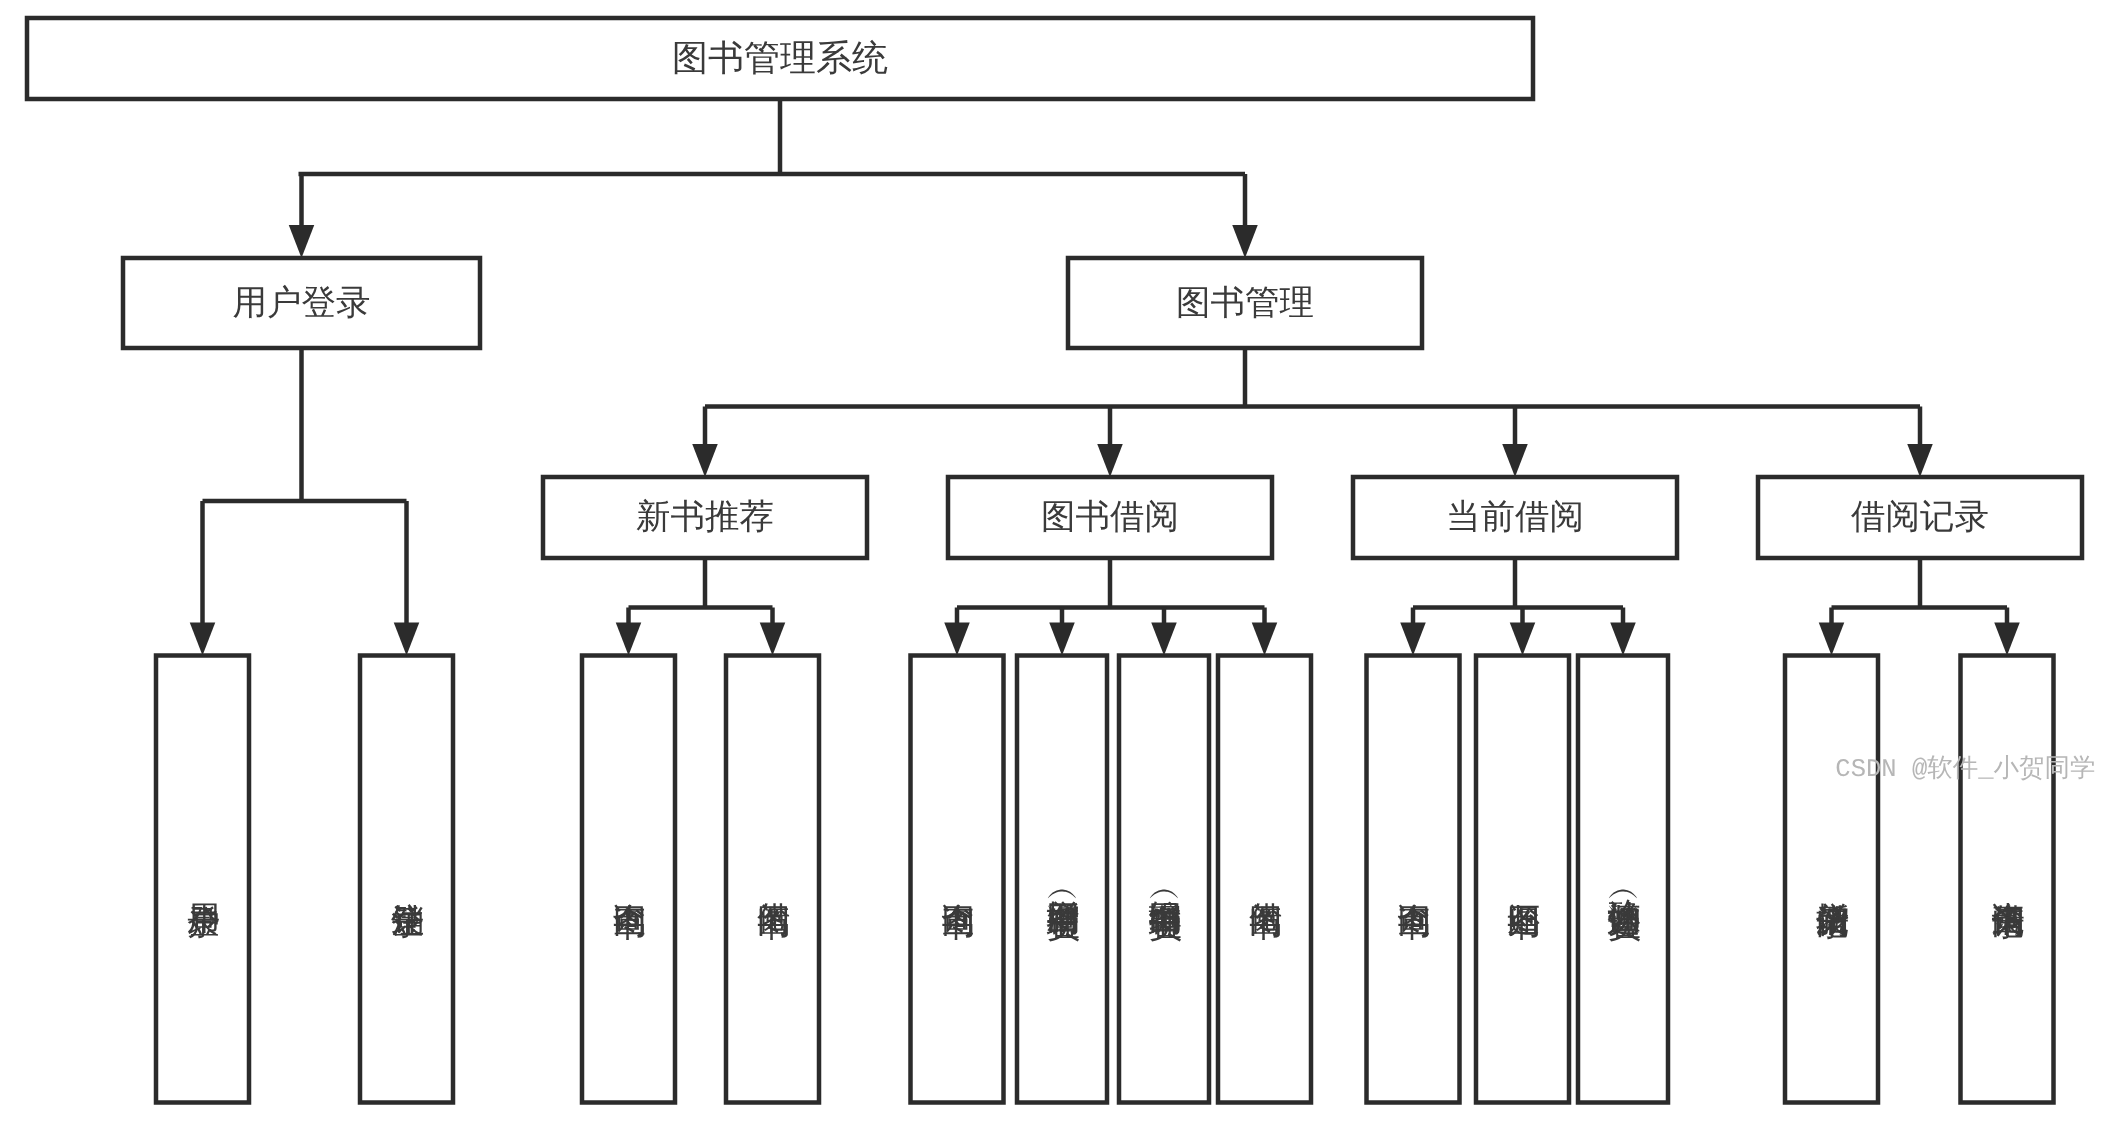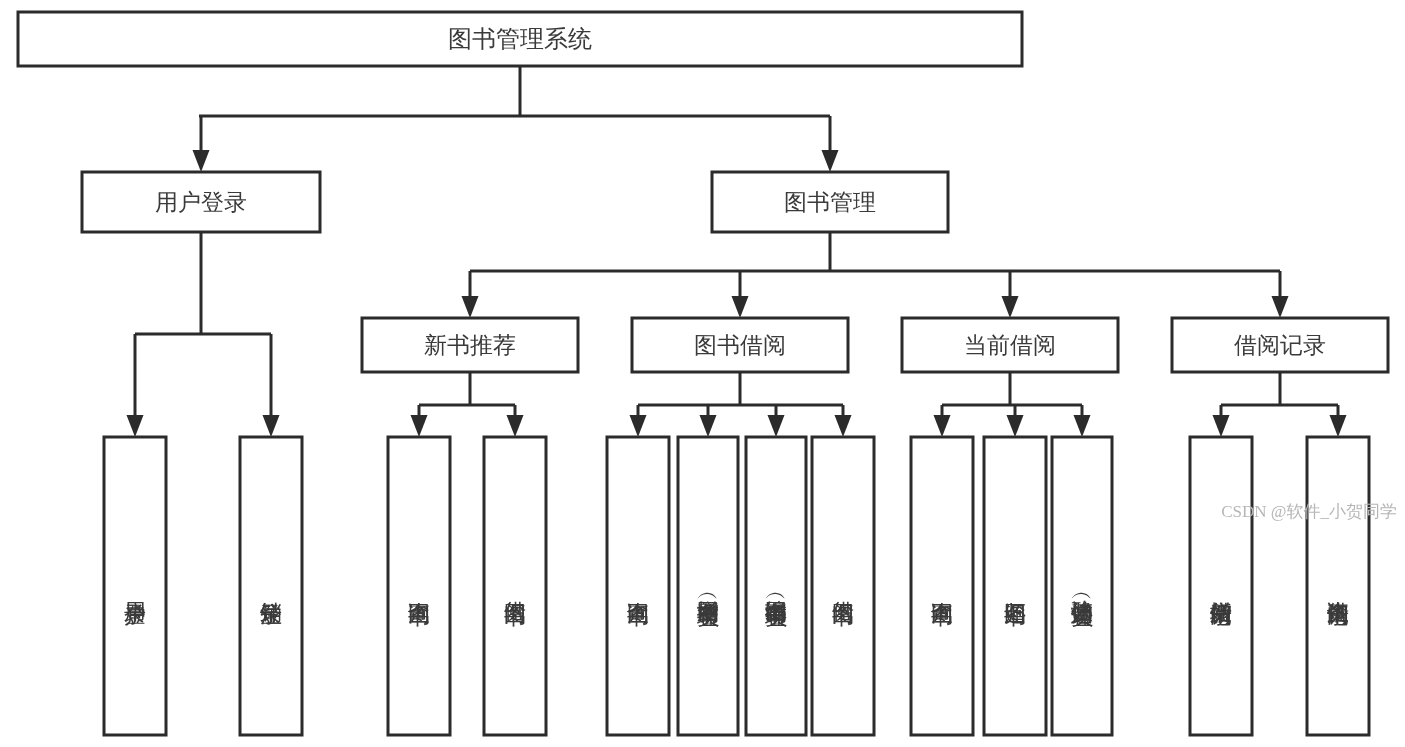--- a/index.html
+++ b/index.html
@@ -71,21 +71,21 @@
     font-family: "DejaVu Sans", "Liberation Sans", sans-serif;
     letter-spacing: 1px;
     white-space: nowrap;
   }
   .watermark {
     position: absolute;
     right: 8px;
     bottom: 6px;
     font-size: 17px;
     color: #b6b6b6;
-    font-family: Liberation Serif, serif;
+    font-family: Liberation Mono, monospace;
     white-space: nowrap;
   }
 </style>
 </head>
 <body>
 
 <div id="diagram-root">
   <svg class="tree-canvas" viewBox="0 0 1405 747" xmlns="http://www.w3.org/2000/svg">
     <defs>
       <marker id="arrowdown" markerWidth="14" markerHeight="16" refX="7" refY="15" orient="auto-start-reverse" markerUnits="userSpaceOnUse">

